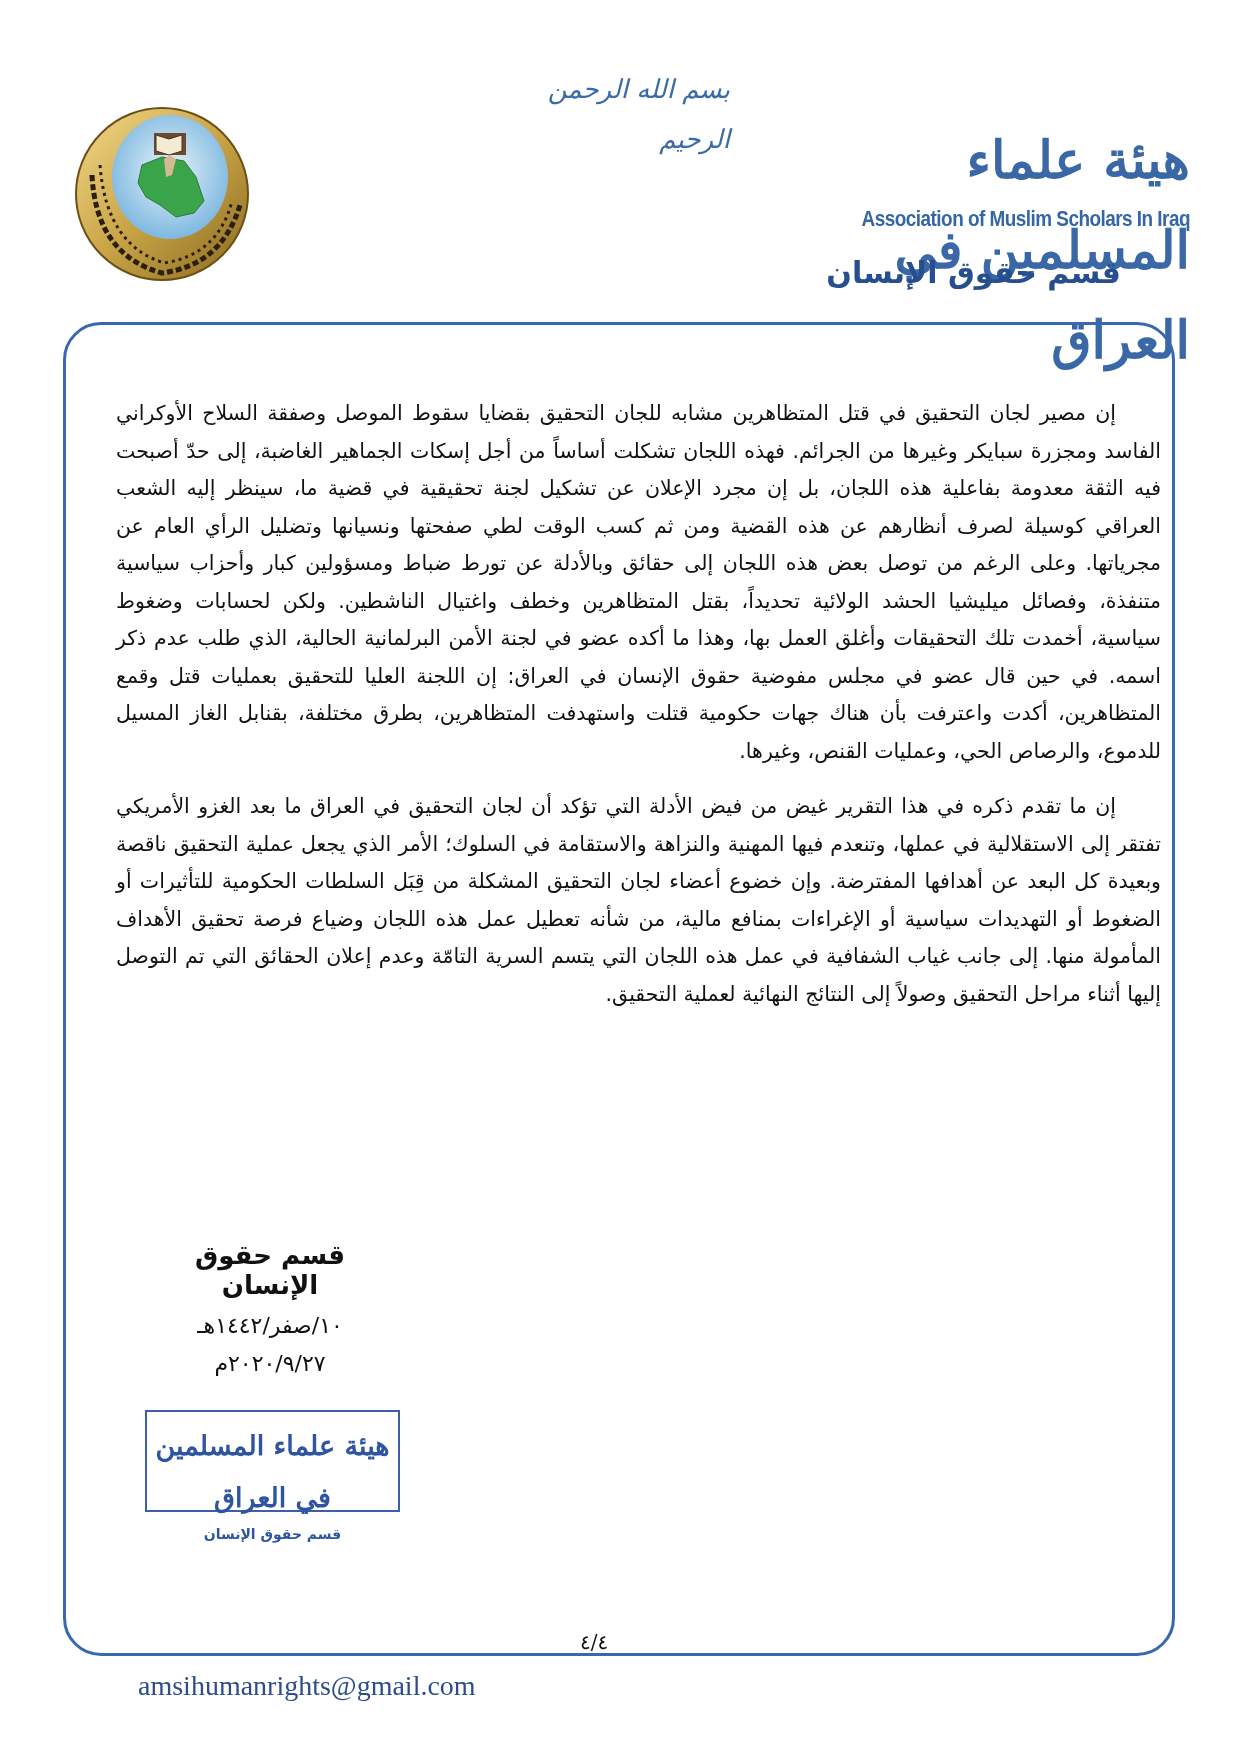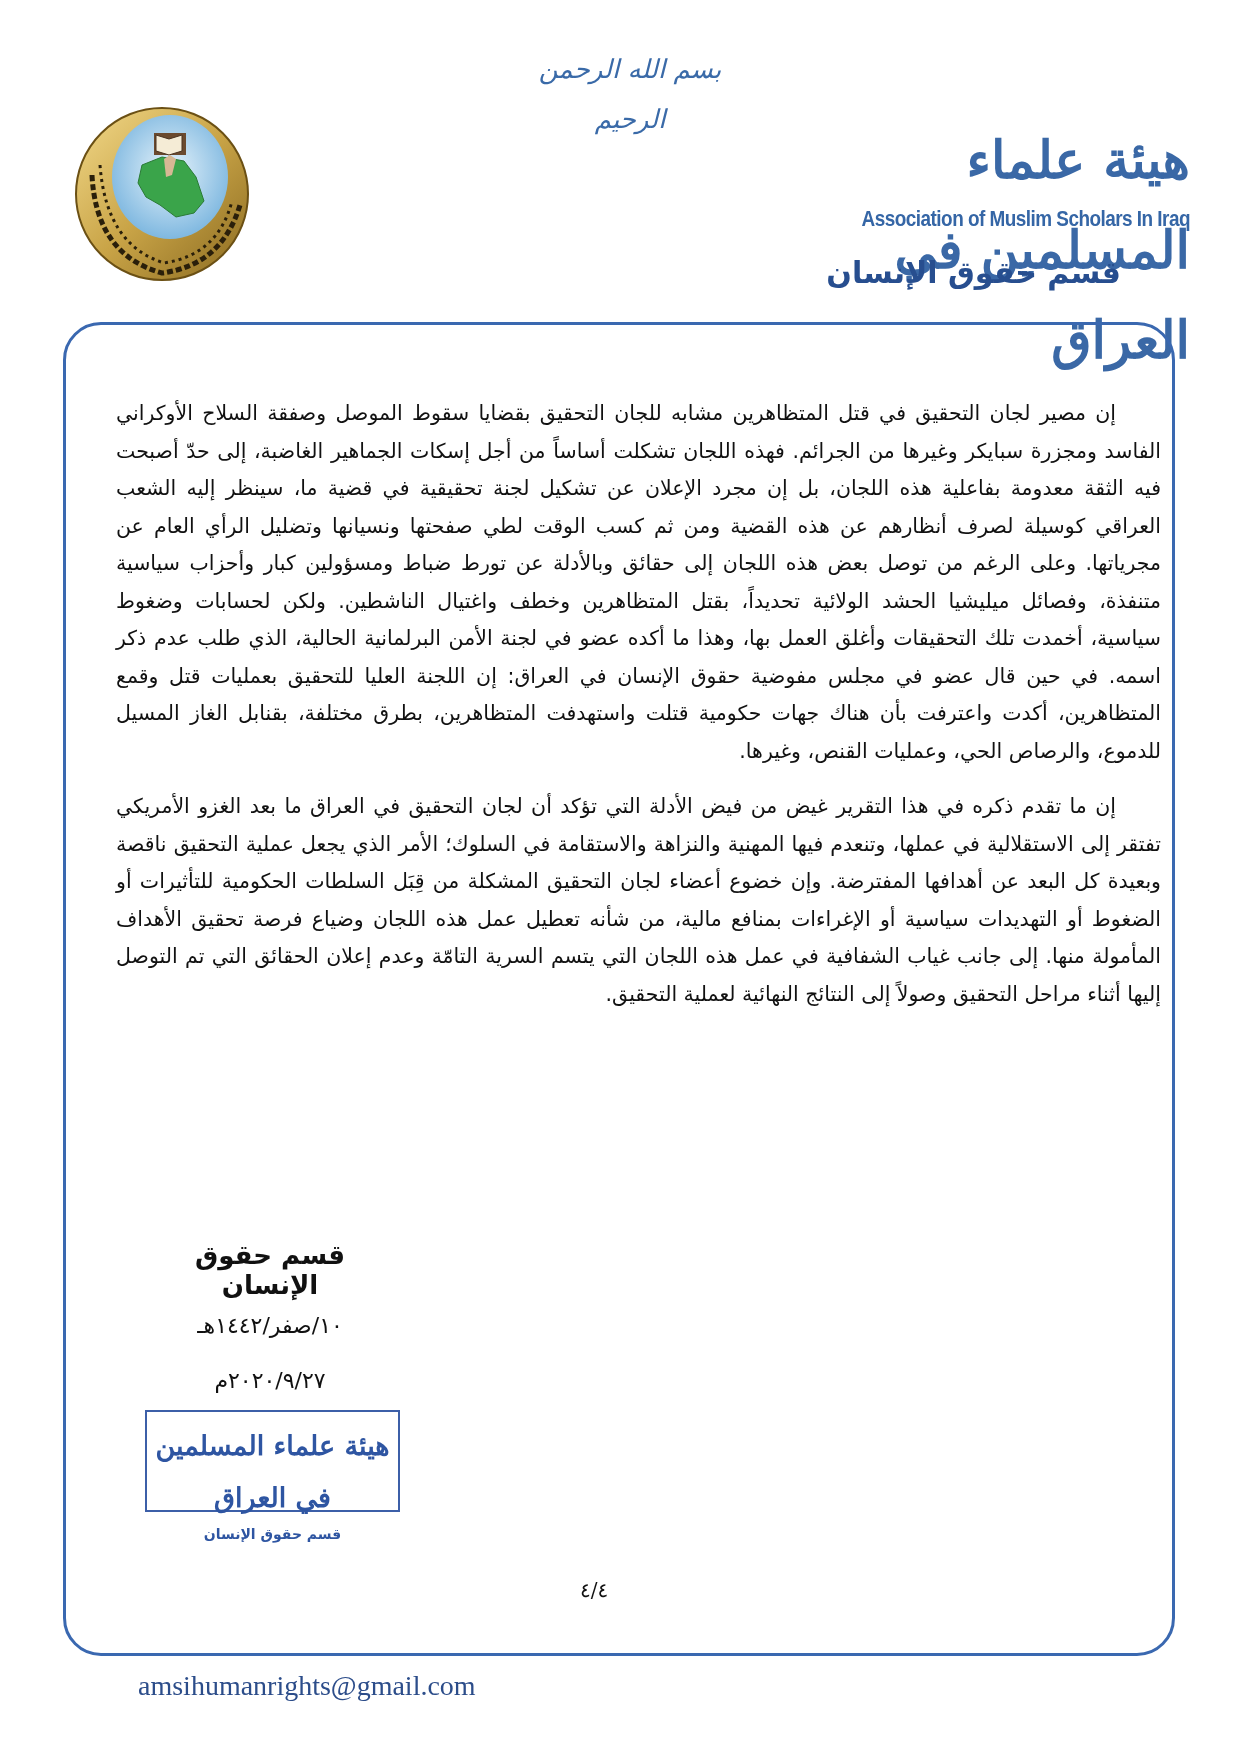--- a/index.html
+++ b/index.html
@@ -1,18 +1,18 @@
 <!DOCTYPE html>
 <html><head>
   <meta charset="utf-8">
   <style>
     html, body { margin: 0; padding: 0; background: #ffffff; }
     body { width: 1241px; height: 1754px; position: relative; overflow: hidden; font-family: "DejaVu Sans", sans-serif; color: #111; }
 
-    .bismillah { position: absolute; left: 530px; top: 44px; width: 200px; height: 50px; text-align: center; color: #3a6aa8; font-family: "DejaVu Serif", serif; font-size: 26px; font-style: italic; line-height: 50px; direction: rtl; letter-spacing: -1px; }
+    .bismillah { position: absolute; left: 530px; top: 64px; width: 200px; height: 50px; text-align: right; color: #3a6aa8; font-family: "DejaVu Serif", serif; font-size: 26px; font-style: italic; line-height: 50px; direction: rtl; letter-spacing: -1px; }
 
     .seal { position: absolute; left: 72px; top: 105px; width: 180px; height: 178px; }
 
     .org-logo { position: absolute; left: 800px; top: 115px; width: 390px; }
     .org-arabic { color: #3a68a6; font-family: "DejaVu Serif", serif; font-size: 52px; font-weight: bold; direction: rtl; text-align: right; line-height: 90px; height: 95px; letter-spacing: -2px; }
     .org-english { color: #3566a6; font-family: "Liberation Sans", sans-serif; font-size: 22px; font-weight: bold; text-align: right; letter-spacing: -0.6px; margin-top: -4px; transform: scaleX(0.86); transform-origin: right; }
     .dept-title { position: absolute; right: 120px; top: 255px; color: #274e8f; font-family: "DejaVu Sans", sans-serif; font-size: 30px; font-weight: bold; direction: rtl; }
 
     .frame { position: absolute; left: 63px; top: 322px; width: 1112px; height: 1334px; border: 3px solid #3a68b0; border-radius: 38px; box-sizing: border-box; }
 
@@ -20,21 +20,21 @@
     .body-text p { margin: 0 0 18px 0; text-indent: 45px; }
 
     .signature { position: absolute; left: 150px; top: 1240px; width: 240px; direction: rtl; text-align: center; }
     .sig-title { font-size: 26px; font-weight: bold; color: #111; }
     .sig-date { font-size: 22px; margin-top: 7px; line-height: 38px; }
 
     .stamp { position: absolute; left: 145px; top: 1410px; width: 255px; height: 102px; border: 2px solid #3c5fa8; box-sizing: border-box; text-align: center; direction: rtl; }
     .stamp-arabic { color: #2e55a2; font-family: "DejaVu Serif", serif; font-size: 27px; font-weight: bold; line-height: 52px; margin-top: 8px; letter-spacing: -1px; }
     .stamp-sub { color: #2e55a2; font-size: 14px; font-weight: bold; margin-top: 2px; }
 
-    .page-number { position: absolute; left: 580px; top: 1578px; font-size: 20px; font-family: "DejaVu Serif", serif; direction: rtl; }
+    .page-number { position: absolute; left: 580px; top: 1630px; font-size: 20px; font-family: "DejaVu Serif", serif; direction: rtl; }
 
     .footer-email { position: absolute; left: 138px; top: 1670px; color: #2c4d8a; font-family: "Liberation Serif", serif; font-size: 28px; }
   </style>
 </head>
 <body>
 
 <div class="bismillah">بسم الله الرحمن الرحيم</div>
 
 <div class="seal">
   <svg width="180" height="178" viewBox="0 0 180 178">
@@ -69,21 +69,21 @@
 <div class="frame"></div>
 
 <div class="body-text">
   <p>إن مصير لجان التحقيق في قتل المتظاهرين مشابه للجان التحقيق بقضايا سقوط الموصل وصفقة السلاح الأوكراني الفاسد ومجزرة سبايكر وغيرها من الجرائم. فهذه اللجان تشكلت أساساً من أجل إسكات الجماهير الغاضبة، إلى حدّ أصبحت فيه الثقة معدومة بفاعلية هذه اللجان، بل إن مجرد الإعلان عن تشكيل لجنة تحقيقية في قضية ما، سينظر إليه الشعب العراقي كوسيلة لصرف أنظارهم عن هذه القضية ومن ثم كسب الوقت لطي صفحتها ونسيانها وتضليل الرأي العام عن مجرياتها. وعلى الرغم من توصل بعض هذه اللجان إلى حقائق وبالأدلة عن تورط ضباط ومسؤولين كبار وأحزاب سياسية متنفذة، وفصائل ميليشيا الحشد الولائية تحديداً، بقتل المتظاهرين وخطف واغتيال الناشطين. ولكن لحسابات وضغوط سياسية، أخمدت تلك التحقيقات وأغلق العمل بها، وهذا ما أكده عضو في لجنة الأمن البرلمانية الحالية، الذي طلب عدم ذكر اسمه. في حين قال عضو في مجلس مفوضية حقوق الإنسان في العراق: إن اللجنة العليا للتحقيق بعمليات قتل وقمع المتظاهرين، أكدت واعترفت بأن هناك جهات حكومية قتلت واستهدفت المتظاهرين، بطرق مختلفة، بقنابل الغاز المسيل للدموع، والرصاص الحي، وعمليات القنص، وغيرها.</p>
   <p>إن ما تقدم ذكره في هذا التقرير غيض من فيض الأدلة التي تؤكد أن لجان التحقيق في العراق ما بعد الغزو الأمريكي تفتقر إلى الاستقلالية في عملها، وتنعدم فيها المهنية والنزاهة والاستقامة في السلوك؛ الأمر الذي يجعل عملية التحقيق ناقصة وبعيدة كل البعد عن أهدافها المفترضة. وإن خضوع أعضاء لجان التحقيق المشكلة من قِبَل السلطات الحكومية للتأثيرات أو الضغوط أو التهديدات سياسية أو الإغراءات بمنافع مالية، من شأنه تعطيل عمل هذه اللجان وضياع فرصة تحقيق الأهداف المأمولة منها. إلى جانب غياب الشفافية في عمل هذه اللجان التي يتسم السرية التامّة وعدم إعلان الحقائق التي تم التوصل إليها أثناء مراحل التحقيق وصولاً إلى النتائج النهائية لعملية التحقيق.</p>
 </div>
 
 <div class="signature">
   <div class="sig-title">قسم حقوق الإنسان</div>
   <div class="sig-date">١٠/صفر/١٤٤٢هـ</div>
-  <div class="sig-date" style="margin-top:17px">٢٠٢٠/٩/٢٧م</div>
+  <div class="sig-date" style="margin-top:0">٢٠٢٠/٩/٢٧م</div>
 </div>
 
 <div class="stamp">
   <div class="stamp-arabic">هيئة علماء المسلمين في العراق</div>
   <div class="stamp-sub">قسم حقوق الإنسان</div>
 </div>
 
 <div class="page-number">٤/٤</div>
 
 <div class="footer-email">amsihumanrights@gmail.com</div>

